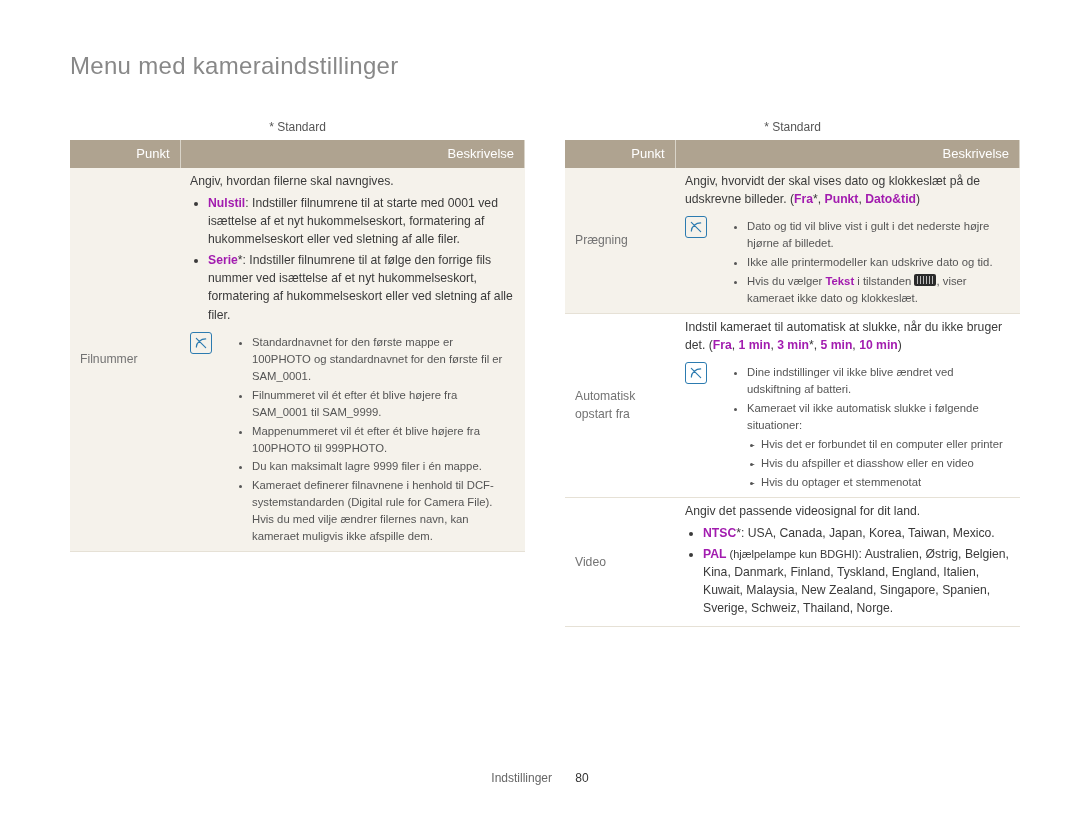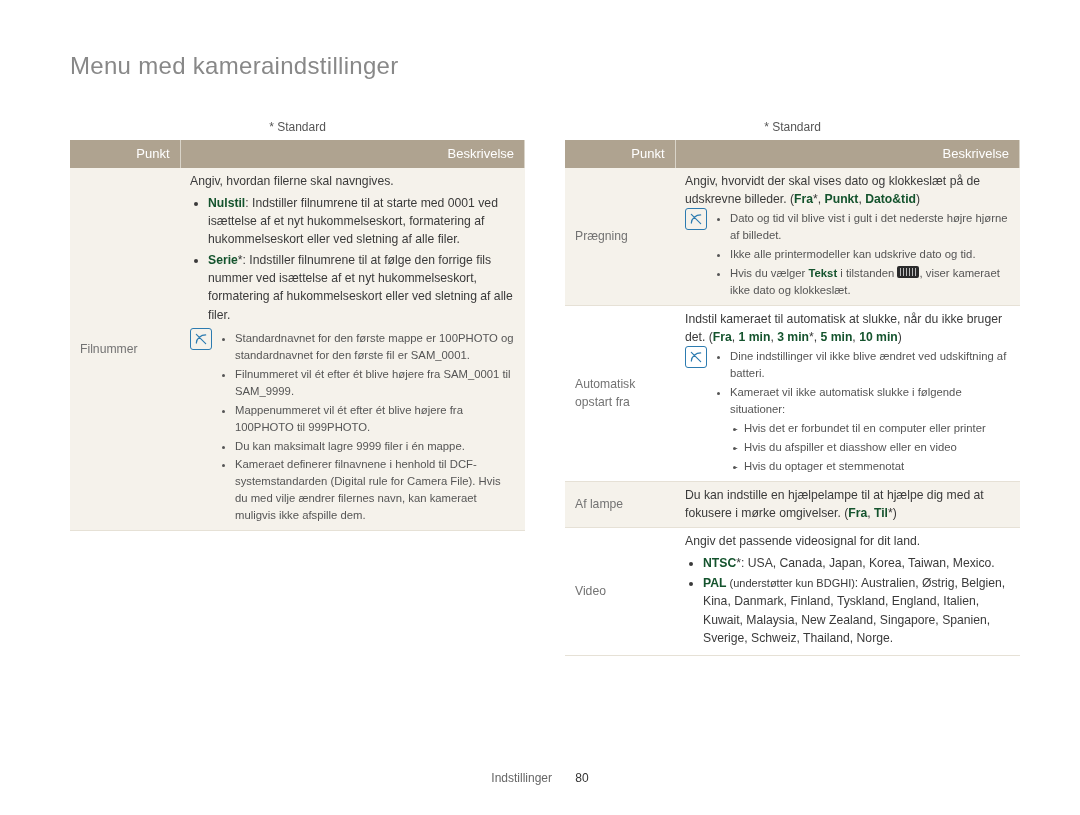--- a/index.html
+++ b/index.html
@@ -17,32 +17,32 @@
     padding:4px 10px;font-size:13px;border-right:1px solid #d9d4c9}
   table.tbl td{vertical-align:top;padding:4px 10px;border-bottom:1px solid #e6e1d6;
     font-size:12.2px;color:#3a3a3a}
   table.tbl td.label{vertical-align:middle;color:#737373}
   .grey{background:#f5f2eb}
   ul.bul{list-style:disc;padding-left:18px;margin:4px 0}
   ul.bul>li{margin:2px 0}
   ul.dash{list-style:none;padding-left:14px;margin:2px 0}
   ul.dash>li{margin:1px 0}
   ul.dash>li:before{content:"-";display:inline-block;width:10px;margin-left:-12px}
-  .tip{display:flex;gap:7px;margin-top:0}
+  .tip{display:flex;gap:24px;margin-top:8px}
   .tip .icon{flex:0 0 22px}
   .tip ul{list-style:disc;padding-left:16px;margin:0;font-size:11.3px;color:#555}
   .tip ul>li{margin:2px 0}
   .tipicon{width:20px;height:20px;border:1px solid #2c7bb0;border-radius:3px;
     display:flex;align-items:center;justify-content:center}
   .tipicon svg{width:14px;height:14px}
   .modeicon{display:inline-block;width:22px;height:12px;background:#2b2b2b;
     border-radius:2px;vertical-align:-1px;position:relative}
   .modeicon:before{content:"";position:absolute;left:3px;top:2px;right:3px;bottom:2px;
     background:repeating-linear-gradient(90deg,#bbb 0 1px,transparent 1px 3px)}
-  b{font-weight:600;color:#14532d}
+  b{font-weight:600;color:#a21caf}
   .footer{position:absolute;bottom:28px;left:0;right:0;text-align:center;
     font-size:12px;color:#666}
   .footer .pg{margin-left:20px;color:#333}
 </style>
 </head>
 <body>
 
 <div class="page">
 
   <div class="title">Menu med kameraindstillinger</div>
@@ -155,37 +155,31 @@
                     <li>Hvis det er forbundet til en computer eller printer</li>
                     <li>Hvis du afspiller et diasshow eller en video</li>
                     <li>Hvis du optager et stemmenotat</li>
                   </ul>
                 </li>
               </ul>
             </div>
           </td>
         </tr>
 
-        <tr class="grey">
-          <td class="label">Af lampe</td>
-          <td>
-            <span>Du kan indstille en hjælpelampe til at hjælpe dig med at fokusere i mørke omgivelser. (</span><b>Fra</b><span>, </span><b>Til</b><span>*)</span>
-          </td>
-        </tr>
 
         <tr>
           <td class="label">Video</td>
           <td>
             <div>Angiv det passende videosignal for dit land.</div>
             <ul class="bul">
               <li>
                 <b>NTSC</b><span>*: USA, Canada, Japan, Korea, Taiwan, Mexico.</span>
               </li>
               <li>
-                <b>PAL</b><span style="font-size:11px"> (understøtter kun BDGHI)</span><span>: Australien, Østrig, Belgien, Kina, Danmark, Finland, Tyskland, England, Italien, Kuwait, Malaysia, New Zealand, Singapore, Spanien, Sverige, Schweiz, Thailand, Norge.</span>
+                <b>PAL</b><span style="font-size:11px"> (hjælpelampe kun BDGHI)</span><span>: Australien, Østrig, Belgien, Kina, Danmark, Finland, Tyskland, England, Italien, Kuwait, Malaysia, New Zealand, Singapore, Spanien, Sverige, Schweiz, Thailand, Norge.</span>
               </li>
             </ul>
           </td>
         </tr>
 
       </tbody>
         </table>
     </div>
 
   </div>

